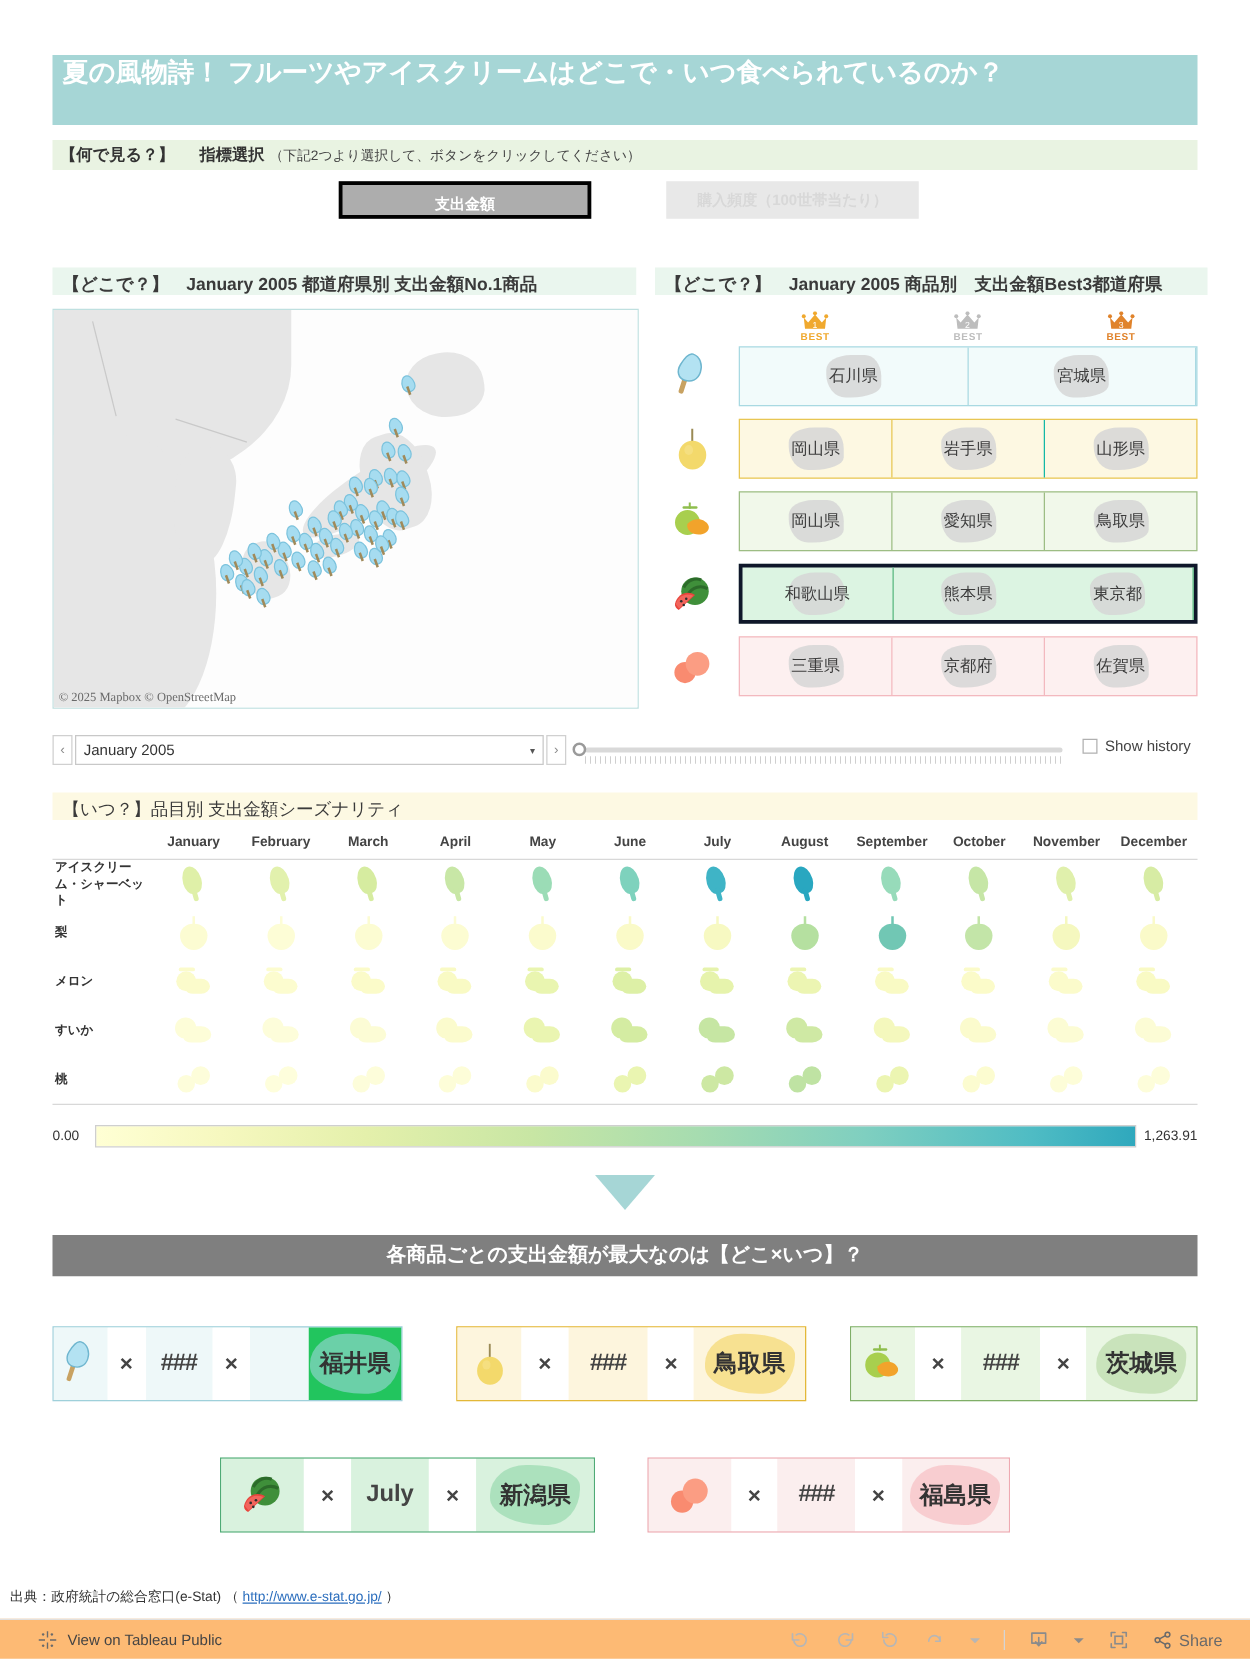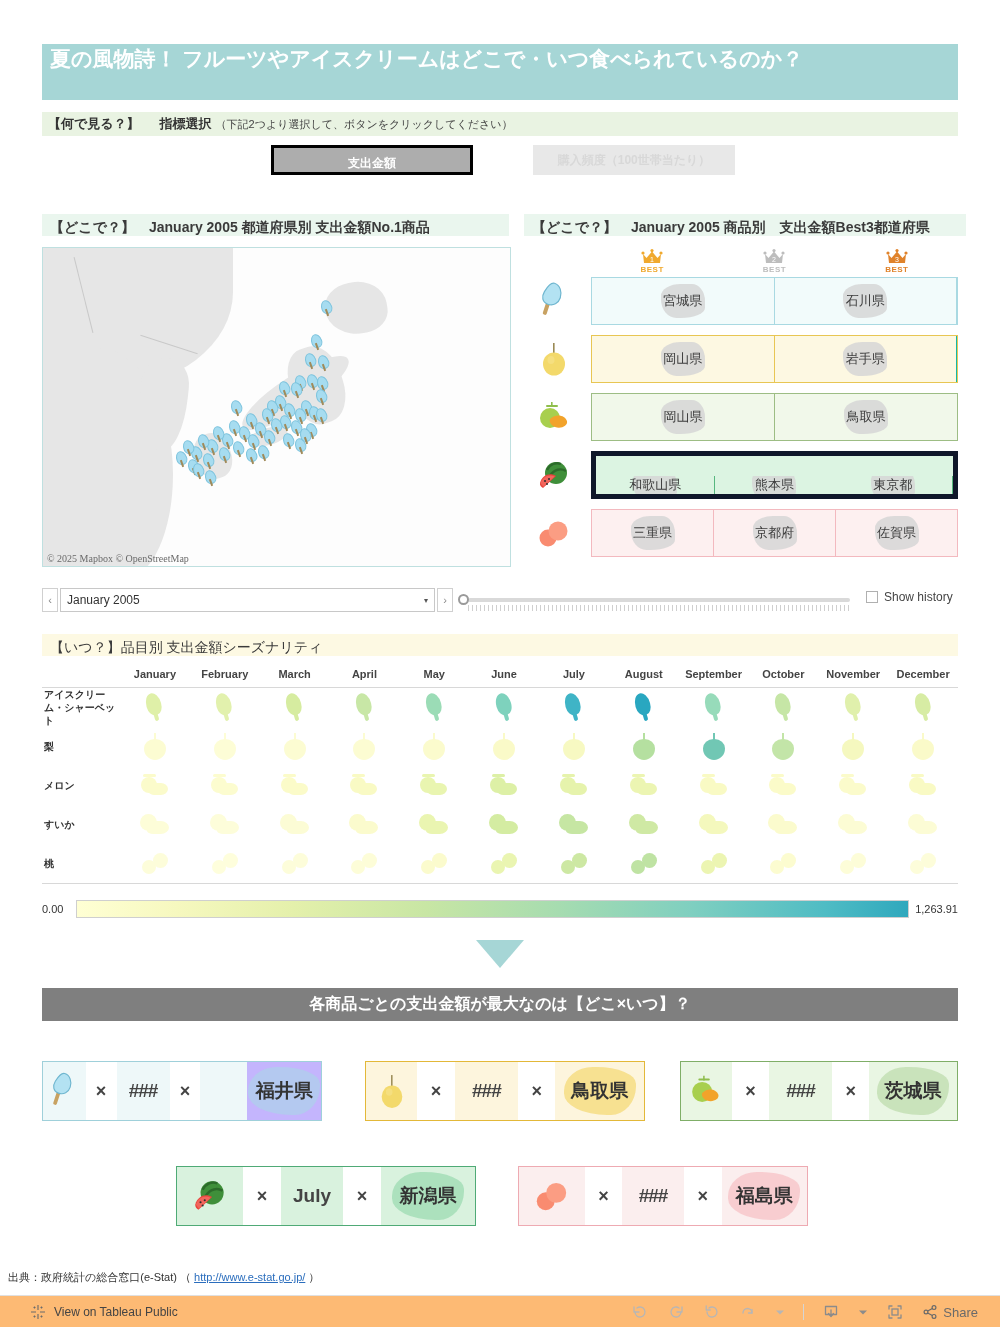--- a/index.html
+++ b/index.html
@@ -490,62 +490,70 @@
           <svg width="32" height="40" viewBox="0 0 32 40">
             <g transform="rotate(18 16 20)">
               <rect x="9" y="22" width="4" height="14" rx="1.6" fill="#c8a262"></rect>
               <path d="M11 3 C17 3 21 9 21 15 C21 21 17 25 11 25 C5.5 25 2.5 20 4 14 C5.3 8.5 7 3 11 3 Z" fill="#b3e2f2" stroke="#6fb6cf" stroke-width="1.2"></path>
             </g>
           </svg>
         </div>
         <div class="best-cells" style="background:#f2fbfb;border:1px solid #a9d9e2;">
           <div class="bcell" style="border-right:1px solid #a9d9e2">
             <span class="pref-shape"></span>
+              <span class="pref-name">石川県</span>
+          </div>
+          <div class="bcell" style="border-right:1px solid #a9d9e2">
+            <span class="pref-shape"></span>
               <span class="pref-name">宮城県</span>
-          </div>
-          <div class="bcell" style="border-right:1px solid #a9d9e2">
-            <span class="pref-shape"></span>
-              <span class="pref-name">石川県</span>
           </div>
         </div>
       </div>
 
       <div class="best-row">
         <div class="best-icon">
           <svg width="32" height="40" viewBox="0 0 32 40">
             <rect x="15" y="4" width="1.6" height="11" fill="#9a8a55"></rect>
             <ellipse cx="16" cy="25" rx="11" ry="11.5" fill="#f3d96b"></ellipse>
             <ellipse cx="13" cy="21" rx="3.5" ry="4" fill="#f7e28d" opacity=".6"></ellipse>
           </svg>
         </div>
         <div class="best-cells" style="background:#fdf8e2;border:1px solid #e8c653;">
           <div class="bcell" style="border-right:1px solid #e8c653">
             <span class="pref-shape"></span>
               <span class="pref-name">岡山県</span>
           </div>
           <div class="bcell" style="border-right:1px solid #14b8a6">
             <span class="pref-shape"></span>
               <span class="pref-name">岩手県</span>
+          </div>
+          <div class="bcell">
+            <span class="pref-shape"></span>
+              <span class="pref-name">山形県</span>
           </div>
         </div>
       </div>
 
       <div class="best-row">
         <div class="best-icon">
           <svg width="34" height="40" viewBox="0 0 34 40">
             <rect x="9" y="8" width="12" height="2" rx="1" fill="#8fbe4d"></rect>
             <rect x="14" y="5" width="1.6" height="5" fill="#8fbe4d"></rect>
             <circle cx="13" cy="21" r="10" fill="#a8cf4e"></circle>
             <path d="M13 22 C19 16 28 18 30 24 C31 29 24 32 18 30 C14 28.5 12 25 13 22 Z" fill="#f2a32b"></path>
           </svg>
         </div>
         <div class="best-cells" style="background:#f1f8ea;border:1px solid #9dbd84;">
           <div class="bcell" style="border-right:1px solid #9dbd84">
             <span class="pref-shape"></span>
               <span class="pref-name">岡山県</span>
+          </div>
+          <div class="bcell" style="border-right:1px solid #9dbd84">
+            <span class="pref-shape"></span>
+              <span class="pref-name">愛知県</span>
           </div>
           <div class="bcell">
             <span class="pref-shape"></span>
               <span class="pref-name">鳥取県</span>
           </div>
         </div>
       </div>
 
       <div class="best-row">
         <div class="best-icon">
@@ -553,21 +561,21 @@
             <circle cx="20" cy="18" r="11" fill="#3f8f3a"></circle>
             <path d="M11 15 C14 9 20 7 25 9" stroke="#2c6b2a" stroke-width="2.4" fill="none"></path>
             <path d="M14 21 C18 14 25 13 30 16" stroke="#2c6b2a" stroke-width="2.4" fill="none"></path>
             <path d="M4 28 C6 20 14 17 20 21 L7 33 C5 32 3.6 30 4 28 Z" fill="#e8453c"></path>
             <path d="M4.6 28.4 C6.4 21.6 13 18.8 18.6 21.6 L7.4 31.8 Z" fill="#f2655c"></path>
             <circle cx="9" cy="26" r="1" fill="#2e2e2e"></circle>
               <circle cx="13" cy="24" r="1" fill="#2e2e2e"></circle>
               <circle cx="11" cy="29" r="1" fill="#2e2e2e"></circle>
           </svg>
         </div>
-        <div class="best-cells" style="background:#dcf4e2;border:5px solid #0f172a;align-items:flex-end;">
+        <div class="best-cells" style="background:#dcf4e2;border:3px solid #0f172a;">
           <div class="bcell" style="border-right:1px solid #57b77f">
             <span class="pref-shape"></span>
               <span class="pref-name">和歌山県</span>
           </div>
           <div class="bcell">
             <span class="pref-shape"></span>
               <span class="pref-name">熊本県</span>
           </div>
           <div class="bcell" style="border-right:1px solid #57b77f">
             <span class="pref-shape"></span>
@@ -1037,21 +1045,21 @@
         <svg width="30" height="42" viewBox="0 0 32 44">
           <g transform="rotate(18 16 22)">
             <rect x="9" y="24" width="4" height="15" rx="1.6" fill="#c8a262"></rect>
             <path d="M11 4 C17 4 21 10 21 16 C21 22 17 26 11 26 C5.5 26 2.5 21 4 15 C5.3 9.5 7 4 11 4 Z" fill="#b3e2f2" stroke="#6fb6cf" stroke-width="1.2"></path>
           </g>
         </svg>
       </div>
       <div class="mseg x">×</div>
       <div class="mseg val" style="background:#eef8f9;">###</div>
       <div class="mseg x">×</div>
-      <div class="mseg pref" style="background:#c4b5fd;margin-left:47px;">
+      <div class="mseg pref" style="background:#22c55e;margin-left:47px;">
         <span class="mapshape" style="background:#a8d9e6;"></span>
         <span class="ptxt">福井県</span>
       </div>
     </div>
 
     <div class="mcard" style="left:323px;width:280px;background:#fdf5dd;border-color:#e3b838;">
       <div class="mseg ic" style="background:#fdf5dd;">
         <svg width="30" height="42" viewBox="0 0 32 44">
           <rect x="15" y="5" width="1.6" height="12" fill="#9a8a55"></rect>
           <ellipse cx="16" cy="28" rx="11" ry="12" fill="#f3d96b"></ellipse>

